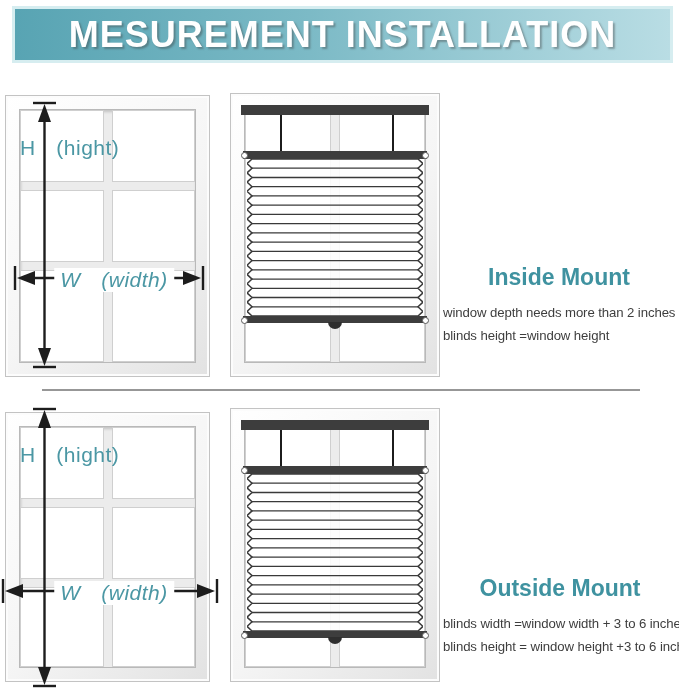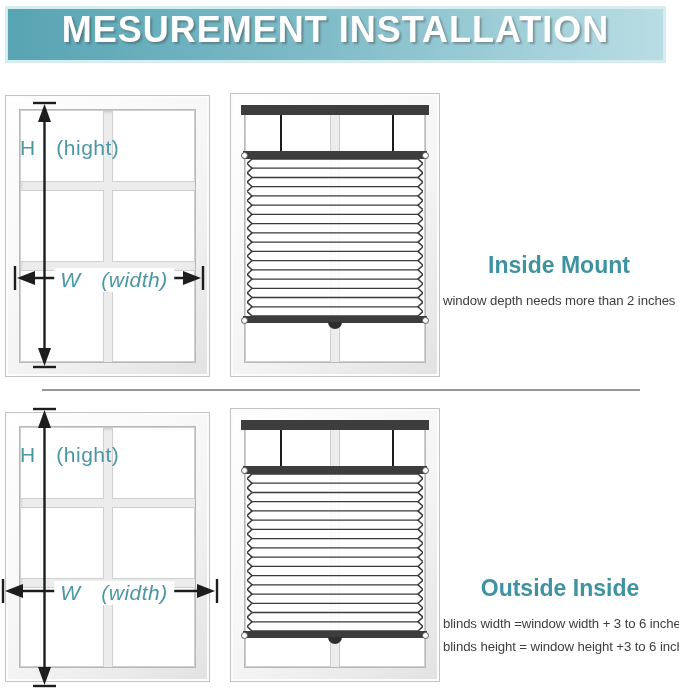--- a/index.html
+++ b/index.html
@@ -1,23 +1,23 @@
 <!DOCTYPE html>
 <html><head>
 <meta charset="utf-8">
 <style>
   html,body{margin:0;padding:0;background:#ffffff}
   .page{position:relative;width:679px;height:689px;background:#fff;overflow:hidden;
         font-family:"Liberation Sans",sans-serif;}
 
   
-  .banner{position:absolute;left:5px;top:6px;width:655px;height:51px;
+  .banner{position:absolute;left:12px;top:6px;width:655px;height:51px;
           border:3px solid #d6edf0;
           background:linear-gradient(90deg,#58a4b3 0%,#7cbac6 45%,#b9dde4 100%);
-          display:flex;align-items:flex-start;justify-content:center;}
+          display:flex;align-items:center;justify-content:center;}
   .banner h1{margin:0;color:#ffffff;font-size:36px;font-weight:bold;letter-spacing:1px;
              text-shadow:2px 2px 2px rgba(60,60,60,.4);white-space:nowrap;}
 
   
   .win{position:absolute;
        background:linear-gradient(135deg,#ffffff 0%,#f5f5f5 55%,#e2e2e2 100%);
        border:1px solid #c3c3c3;box-shadow:inset 0 0 0 2px #fcfcfc;}
   .opening{position:absolute;left:13px;right:13px;top:13px;bottom:13px;
            background:#ececec;border:1px solid #b9b9b9;
            box-shadow:inset 1px 2px 3px rgba(0,0,0,.18);display:grid;}
@@ -124,23 +124,24 @@
           <line x1="5" y1="138.5" x2="171" y2="138.5" stroke="#3a3a3a" stroke-width="1.3"></line>
           <line x1="5" y1="147.8" x2="171" y2="147.8" stroke="#3a3a3a" stroke-width="1.3"></line>
         </svg>
       <div class="rail bottomrail">
         <i class="dot l"></i>
         <i class="dot r"></i>
         <i class="tab"></i>
       </div>
     </div>
 
-    <div class="info" style="left:441px;top:252px;width:236px">
+    <div class="info" style="left:441px;top:264px;width:236px">
       <h2>Inside Mount</h2>
       <p>window depth needs more than 2 inches</p>
+      <p>blinds height =window height</p>
     </div>
   </section>
 
   <div class="divider"></div>
 
   <section>
 
     <div class="win" style="left:5px;top:412px;width:203px;height:268px">
       <div class="opening grid3">
         <div class="pane"></div>
@@ -202,19 +203,19 @@
           <line x1="5" y1="147.8" x2="171" y2="147.8" stroke="#3a3a3a" stroke-width="1.3"></line>
         </svg>
       <div class="rail bottomrail">
         <i class="dot l"></i>
         <i class="dot r"></i>
         <i class="tab"></i>
       </div>
     </div>
 
     <div class="info" style="left:441px;top:575px;width:238px">
-      <h2>Outside Inside</h2>
+      <h2>Outside Mount</h2>
       <p>blinds width =window width + 3 to 6 inches</p>
       <p>blinds height = window height +3 to 6 inches</p>
     </div>
   </section>
 
 </div>
 
 </body></html>

